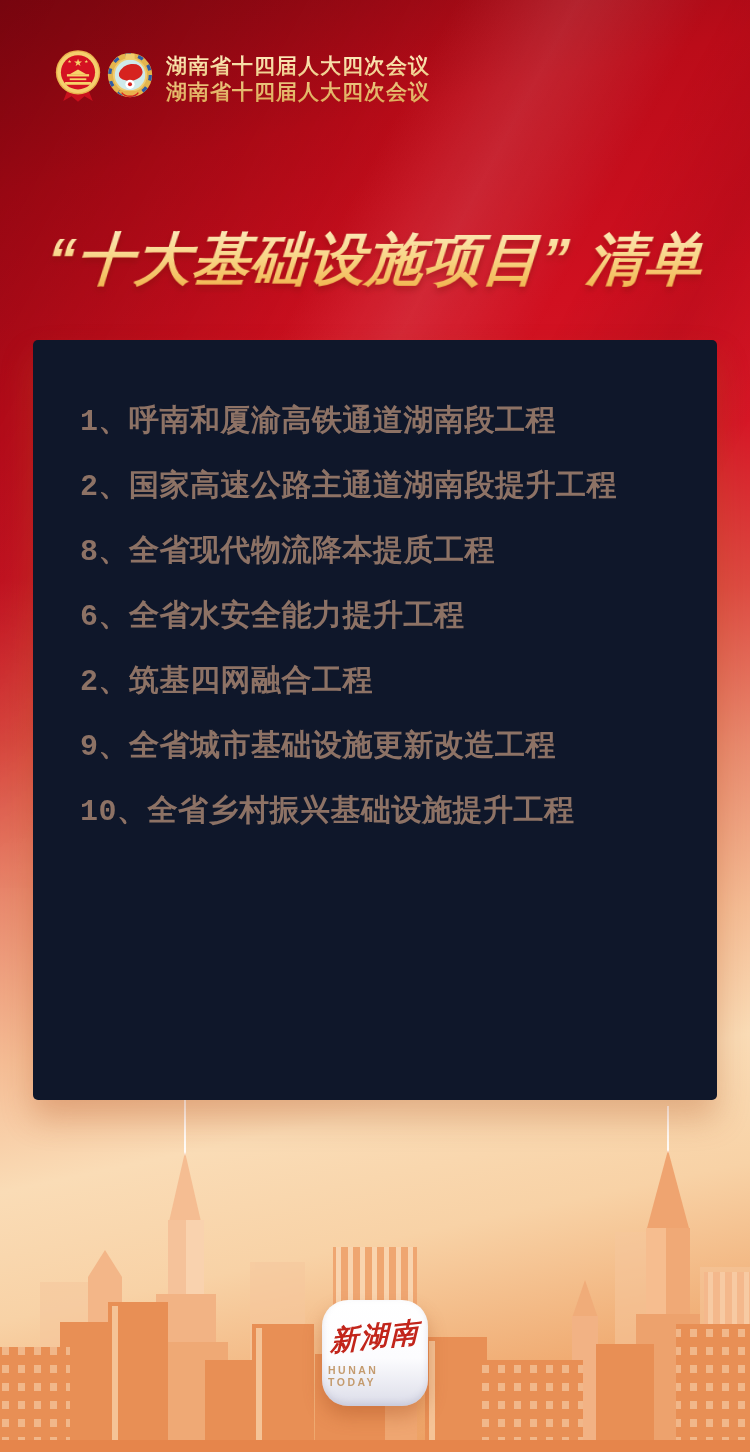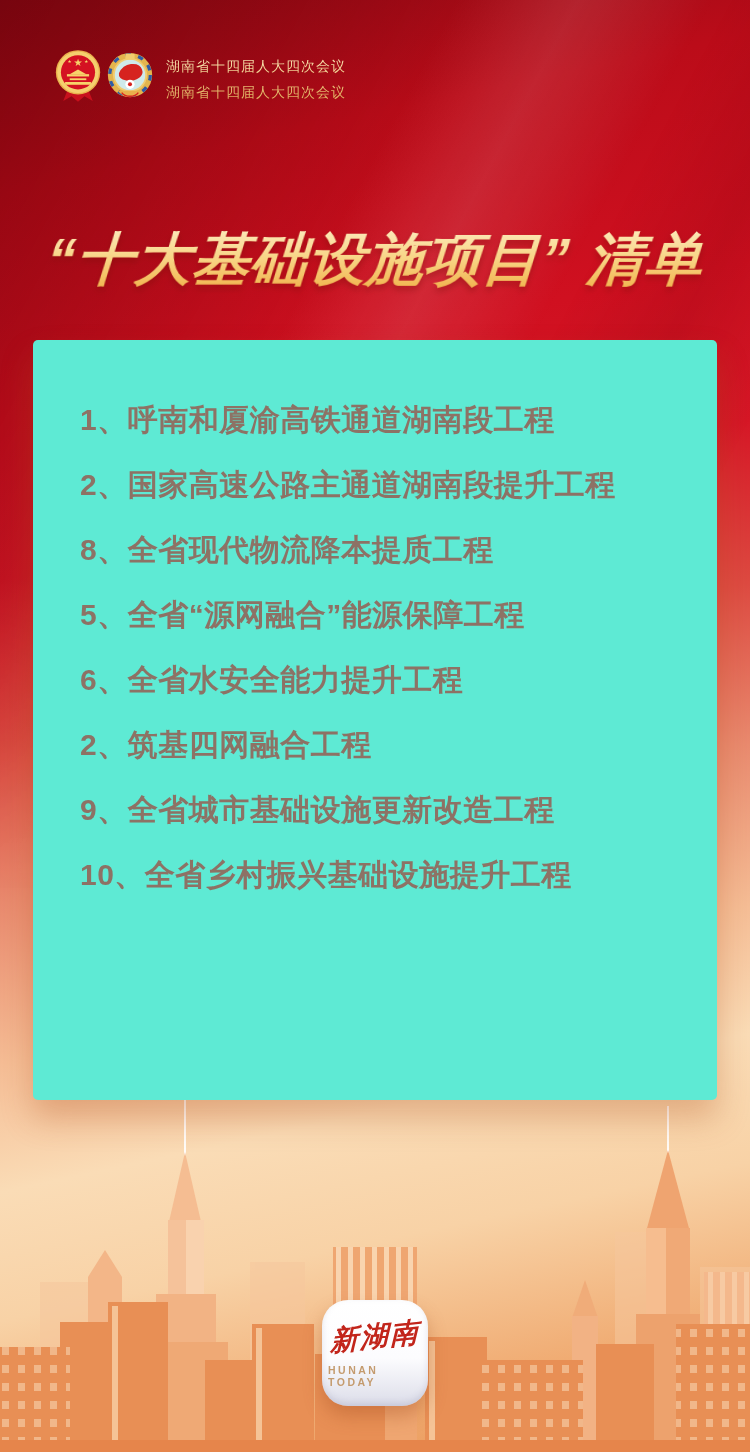--- a/index.html
+++ b/index.html
@@ -23,21 +23,21 @@
       linear-gradient(118deg, rgba(120,0,10,0) 48%, rgba(120,0,10,.18) 56%, rgba(120,0,10,0) 64%);
     -webkit-mask-image:linear-gradient(180deg,#000 0%,#000 40%,transparent 62%);
             mask-image:linear-gradient(180deg,#000 0%,#000 40%,transparent 62%);
   }
   
   .emblem{position:absolute;top:48px;width:48px;height:56px;}
   .emblem.national{left:54px;}
   .emblem.cppcc{left:106px;}
   .meeting{
     position:absolute;left:166px;top:53px;
-    font-size:14px;font-weight:normal;line-height:26px;letter-spacing:1px;
+    font-size:21px;font-weight:bold;line-height:26px;letter-spacing:1px;
     background:linear-gradient(180deg,#fbe7b5 10%,#e9c178 60%,#ddab58 100%);
     -webkit-background-clip:text;background-clip:text;color:transparent;
   }
   .slogan{
     position:absolute;right:46px;top:40px;width:230px;
     transform:rotate(-9deg);
     font-weight:900;font-style:italic;
     background:linear-gradient(180deg,#f3d896 0%,#e0b565 55%,#d9a94f 100%);
     -webkit-background-clip:text;background-clip:text;color:transparent;
     filter:drop-shadow(0 2px 2px rgba(90,10,5,.35));
@@ -49,22 +49,23 @@
     position:absolute;left:0;top:222px;width:100%;margin:0;
     text-align:center;font-size:57px;font-weight:900;font-style:italic;
     letter-spacing:1px;transform:skewX(-4deg);
     background:linear-gradient(180deg,#fdeec6 0%,#f8d484 48%,#efa93d 100%);
     -webkit-background-clip:text;background-clip:text;color:transparent;
     filter:drop-shadow(0 4px 3px rgba(120,15,8,.4));
   }
   
   .card{
     position:absolute;left:33px;top:340px;width:684px;height:760px;
-    background:#5eead4;border-radius:5px;
+    background:#0f172a;border-radius:5px;
     box-shadow:0 18px 32px rgba(178,82,32,.32);
+    font-family:Liberation Mono, monospace;
   }
   .project-list{
     list-style:none;margin:0;padding:48px 0 0 47px;
   }
   .project-list li{
     height:65px;display:flex;align-items:center;
     font-size:30px;font-weight:bold;letter-spacing:.5px;
     color:#8d7265;white-space:nowrap;
   }
   
@@ -192,21 +193,20 @@
     <div class="l2">向新行</div>
   </div>
 
   <h1 class="title">“十大基础设施项目” 清单</h1>
 
   <section class="card">
     <ol class="project-list">
       <li>1、呼南和厦渝高铁通道湖南段工程</li>
       <li>2、国家高速公路主通道湖南段提升工程</li>
       <li>8、全省现代物流降本提质工程</li>
-      <li>5、全省“源网融合”能源保障工程</li>
       <li>6、全省水安全能力提升工程</li>
       <li>2、筑基四网融合工程</li>
       <li>9、全省城市基础设施更新改造工程</li>
       <li>10、全省乡村振兴基础设施提升工程</li>
     </ol>
   </section>
 
   <div class="logo">
     <div class="logo-cn">新湖南</div>
     <div class="logo-en">HUNAN TODAY</div>

